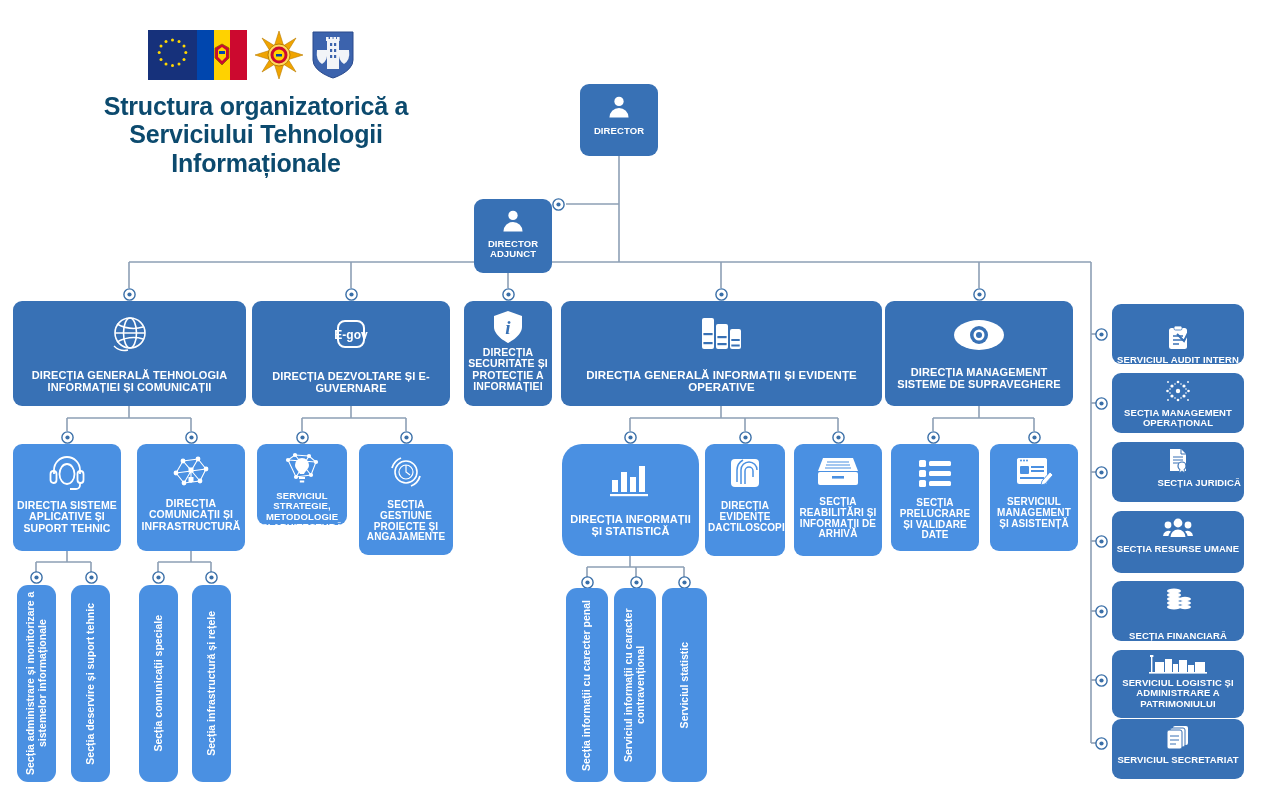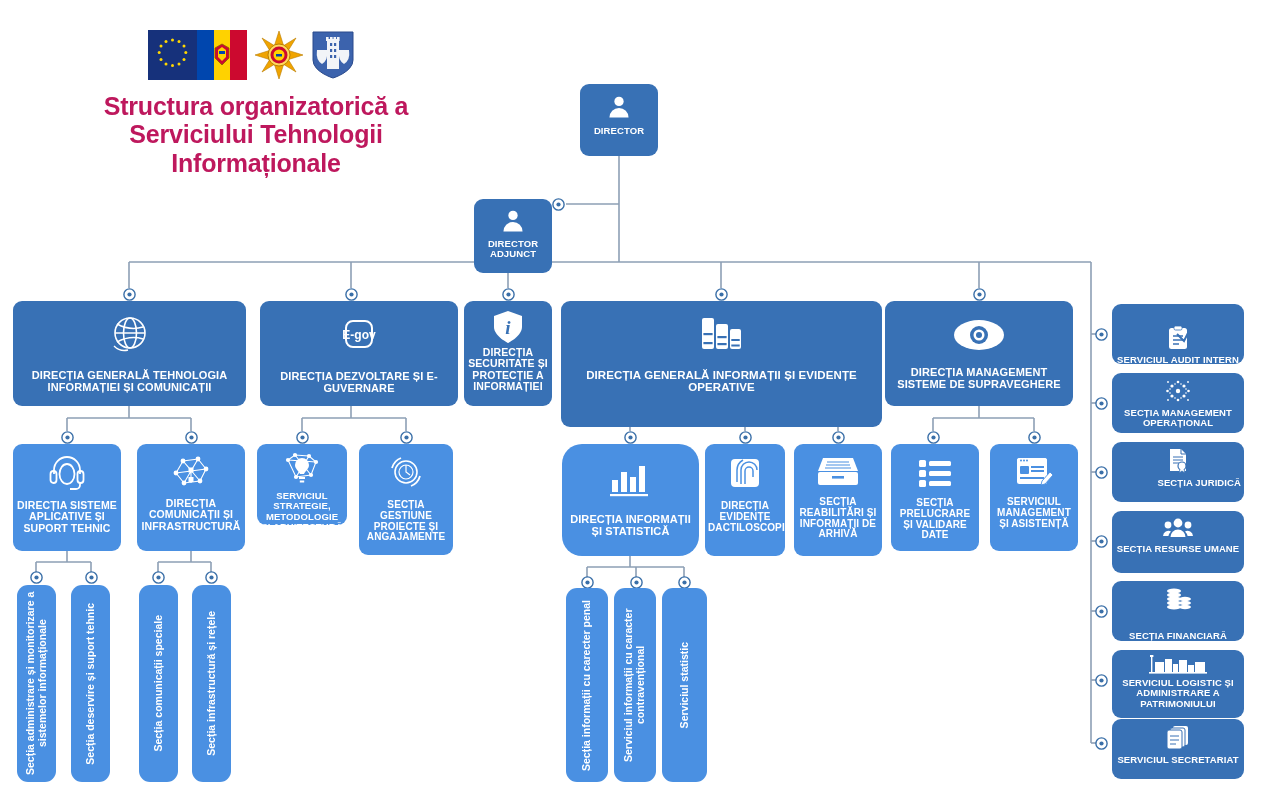--- a/index.html
+++ b/index.html
@@ -13,21 +13,21 @@
   }
   #stage { position:absolute; left:0; top:0; width:1280px; height:797px; }
 
   
   #emblems { position:absolute; left:148px; top:28px; height:52px; display:flex; align-items:flex-end; gap:6px; }
   .emblem { height:50px; }
 
   
   #title {
     position:absolute; left:76px; top:92px; width:360px;
-    color:#be185d; font-weight:bold; font-size:25px; line-height:1.13;
+    color:#0c4a6e; font-weight:bold; font-size:25px; line-height:1.13;
     text-align:center; letter-spacing:-0.2px;
   }
 
   
   #wires { position:absolute; left:0; top:0; width:1280px; height:797px; }
 
   
   .node {
     position:absolute;
     border-radius:9px;
@@ -355,41 +355,41 @@
         <ellipse cx="24" cy="20" rx="6.5" ry="15"></ellipse>
         <line x1="9" y1="20" x2="39" y2="20"></line>
         <path d="M11,11 q13,7 26,3"></path>
           <path d="M11,29 q13,-7 26,-3"></path>
         <path d="M8,33 q6,6 14,4" stroke-width="1.4"></path>
       </svg>
     </span>
     <span class="lbl" style="font-size:11px; margin-top:13px;">DIRECȚIA GENERALĂ TEHNOLOGIA INFORMAȚIEI ȘI COMUNICAȚII</span>
   </div>
 
-  <div class="node dark" style="left:260px; top:301px; width:198px; height:105px; padding-top:14px;">
+  <div class="node dark" style="left:252px; top:301px; width:198px; height:105px; padding-top:14px;">
     <span class="ico">
       <svg width="48" height="42" viewBox="0 0 48 42">
         <rect x="11" y="6" width="26" height="26" rx="7" fill="none" stroke="#fff" stroke-width="2"></rect>
         <text x="24" y="24" text-anchor="middle" font-family="Liberation Sans, sans-serif" font-size="12" font-weight="bold" fill="#fff">E-gov</text>
       </svg>
     </span>
     <span class="lbl" style="font-size:11px; margin-top:14px;">DIRECȚIA DEZVOLTARE ȘI E-GUVERNARE</span>
   </div>
 
   <div class="node dark" style="left:464px; top:301px; width:88px; height:105px; padding-top:9px;">
     <span class="ico">
       <svg width="32" height="34" viewBox="0 0 32 34">
         <path d="M16,1 L30,6 V17 C30,26 16,33 16,33 C16,33 2,26 2,17 V6 Z" fill="#fff"></path>
         <text x="16" y="24" text-anchor="middle" font-family="Liberation Serif, serif" font-style="italic" font-size="19" font-weight="bold" fill="#3871b5">i</text>
       </svg>
     </span>
     <span class="lbl" style="font-size:10.5px; margin-top:3px;">DIRECȚIA SECURITATE ȘI PROTECȚIE A INFORMAȚIEI</span>
   </div>
 
-  <div class="node dark" style="left:561px; top:301px; width:321px; height:126px; padding-top:14px;">
+  <div class="node dark" style="left:561px; top:301px; width:321px; height:105px; padding-top:14px;">
     <span class="ico">
       <svg width="52" height="40" viewBox="0 0 52 40" fill="#fff">
         <rect x="6" y="3" width="12" height="31" rx="2"></rect>
         <rect x="7.4" y="18" width="9.2" height="2.2" fill="#3871b5"></rect>
         <rect x="7.4" y="27" width="9.2" height="2.2" fill="#3871b5"></rect>
         <rect x="20" y="9" width="12" height="25" rx="2"></rect>
         <rect x="21.4" y="21" width="9.2" height="2.2" fill="#3871b5"></rect>
         <rect x="21.4" y="28" width="9.2" height="2.2" fill="#3871b5"></rect>
         <rect x="34" y="14" width="11" height="20" rx="2"></rect>
         <rect x="35.3" y="24" width="8.4" height="2" fill="#3871b5"></rect>

